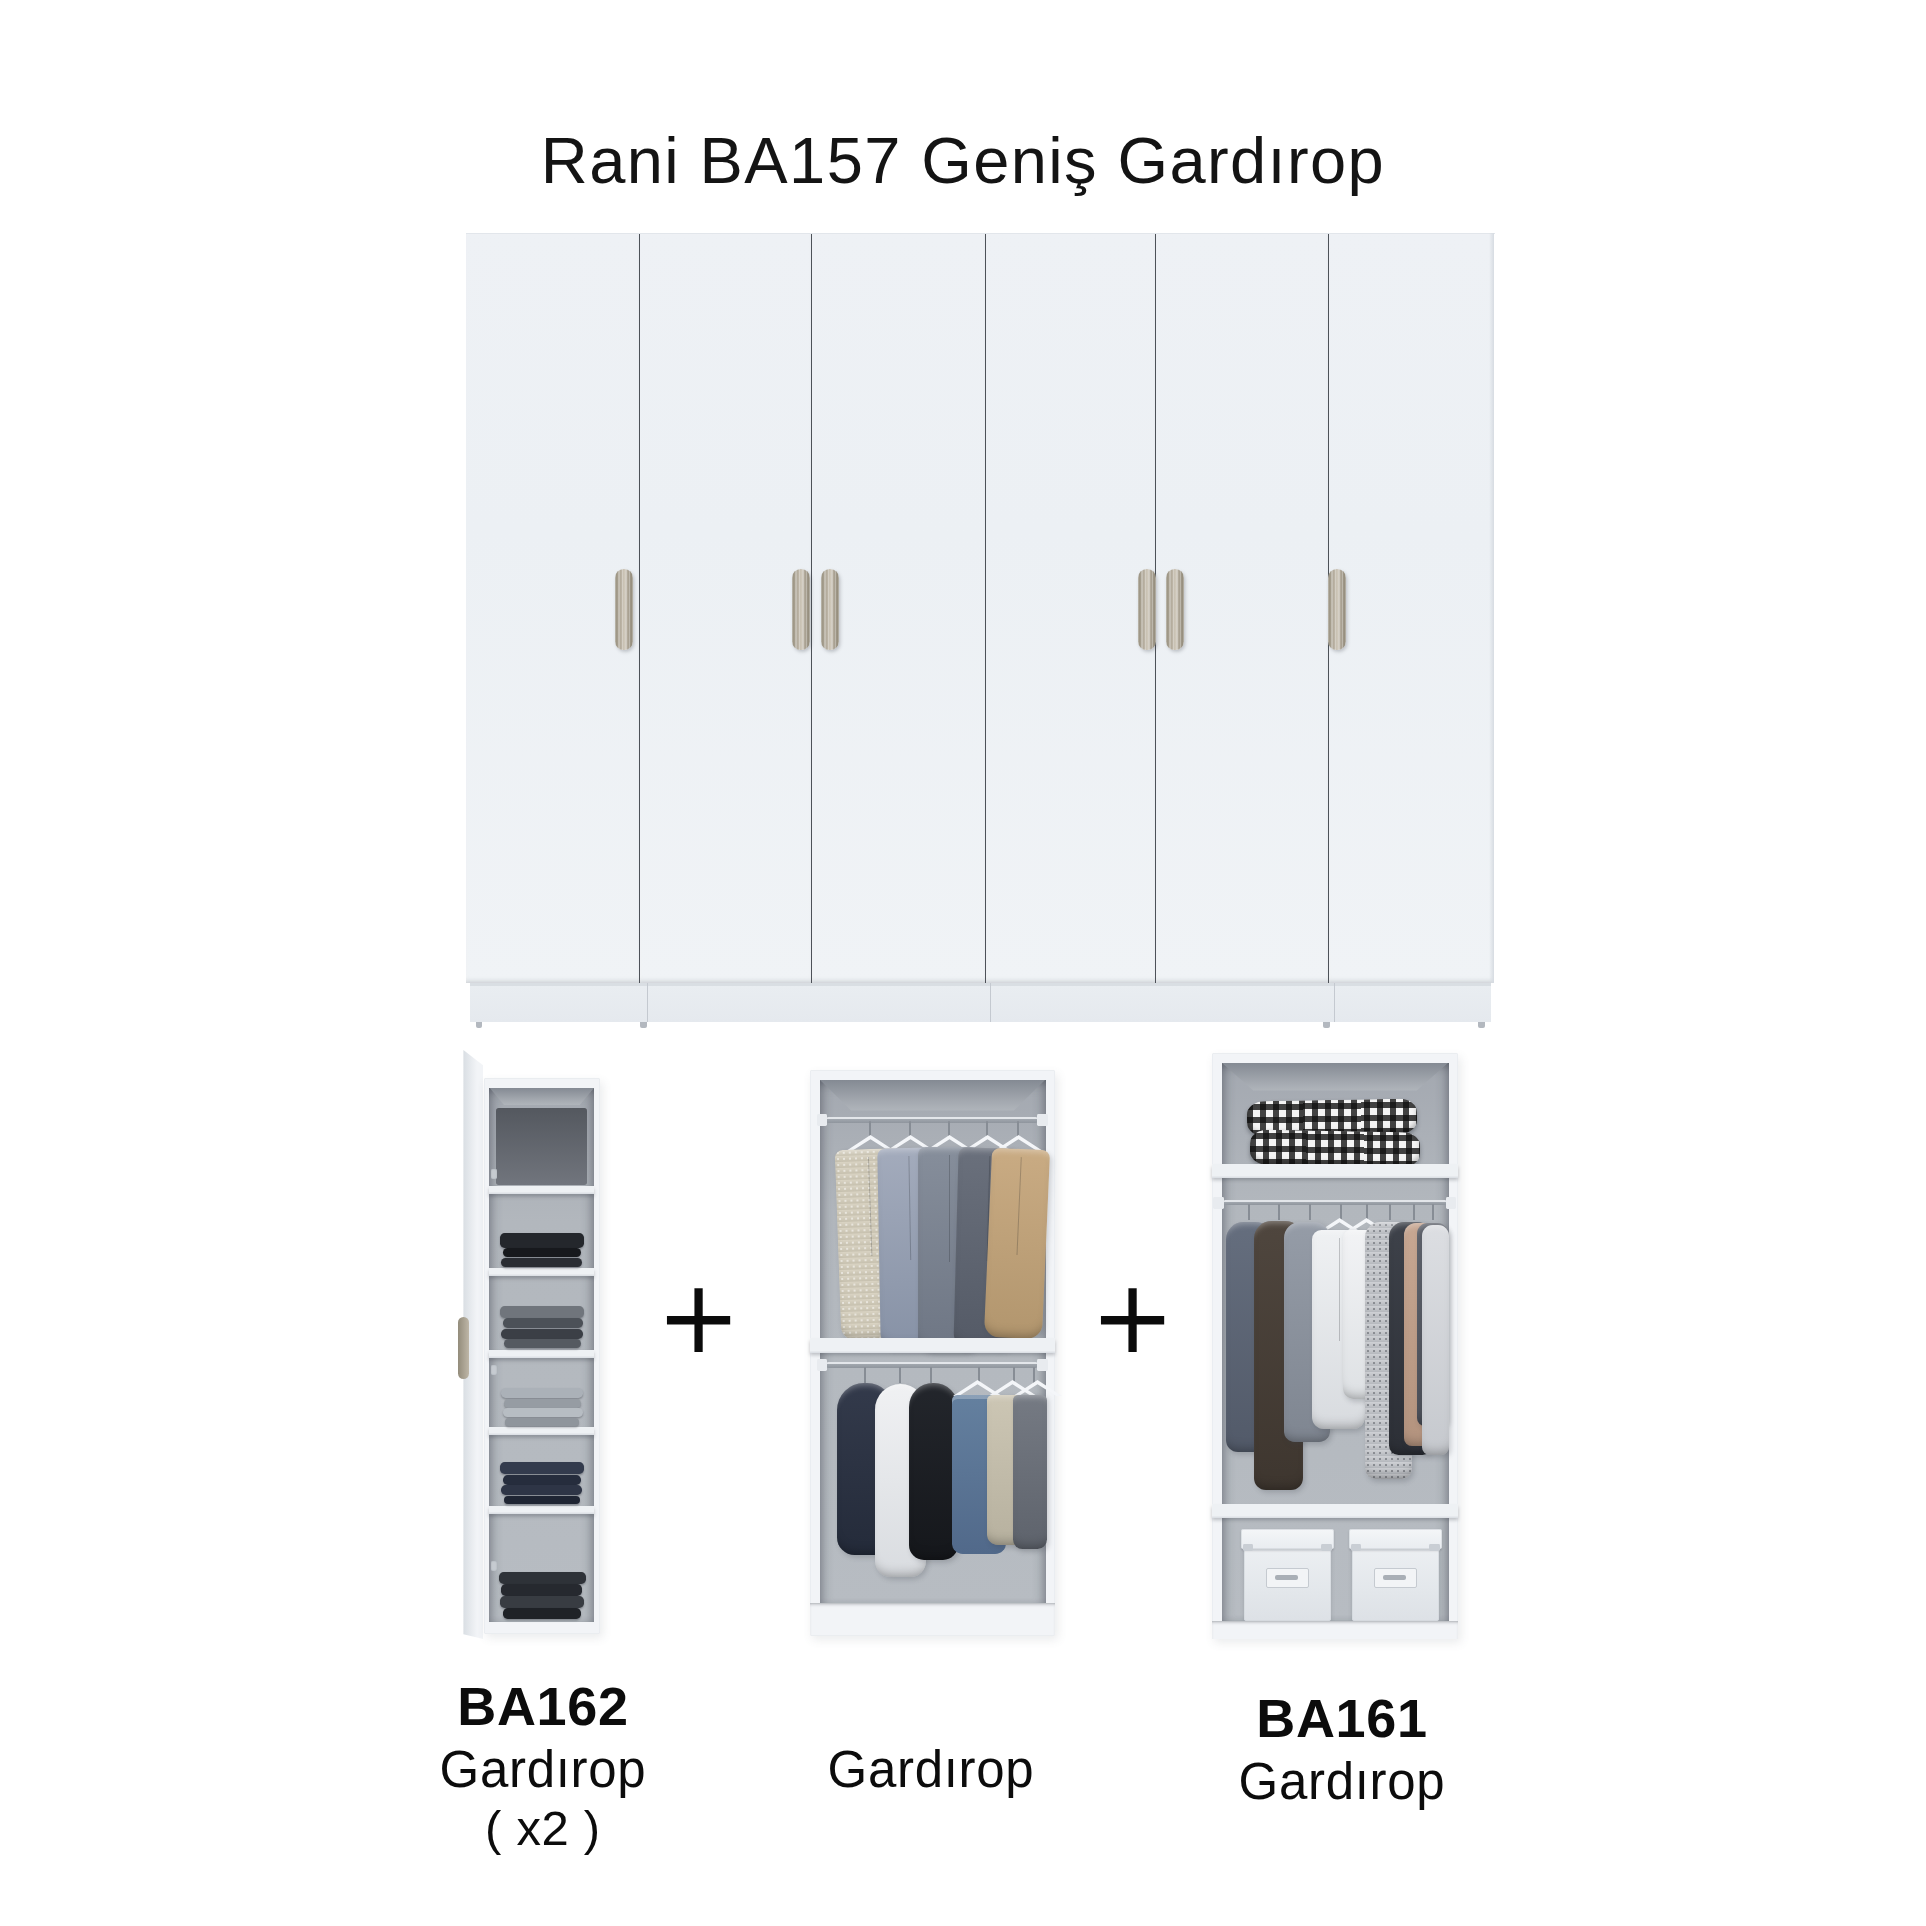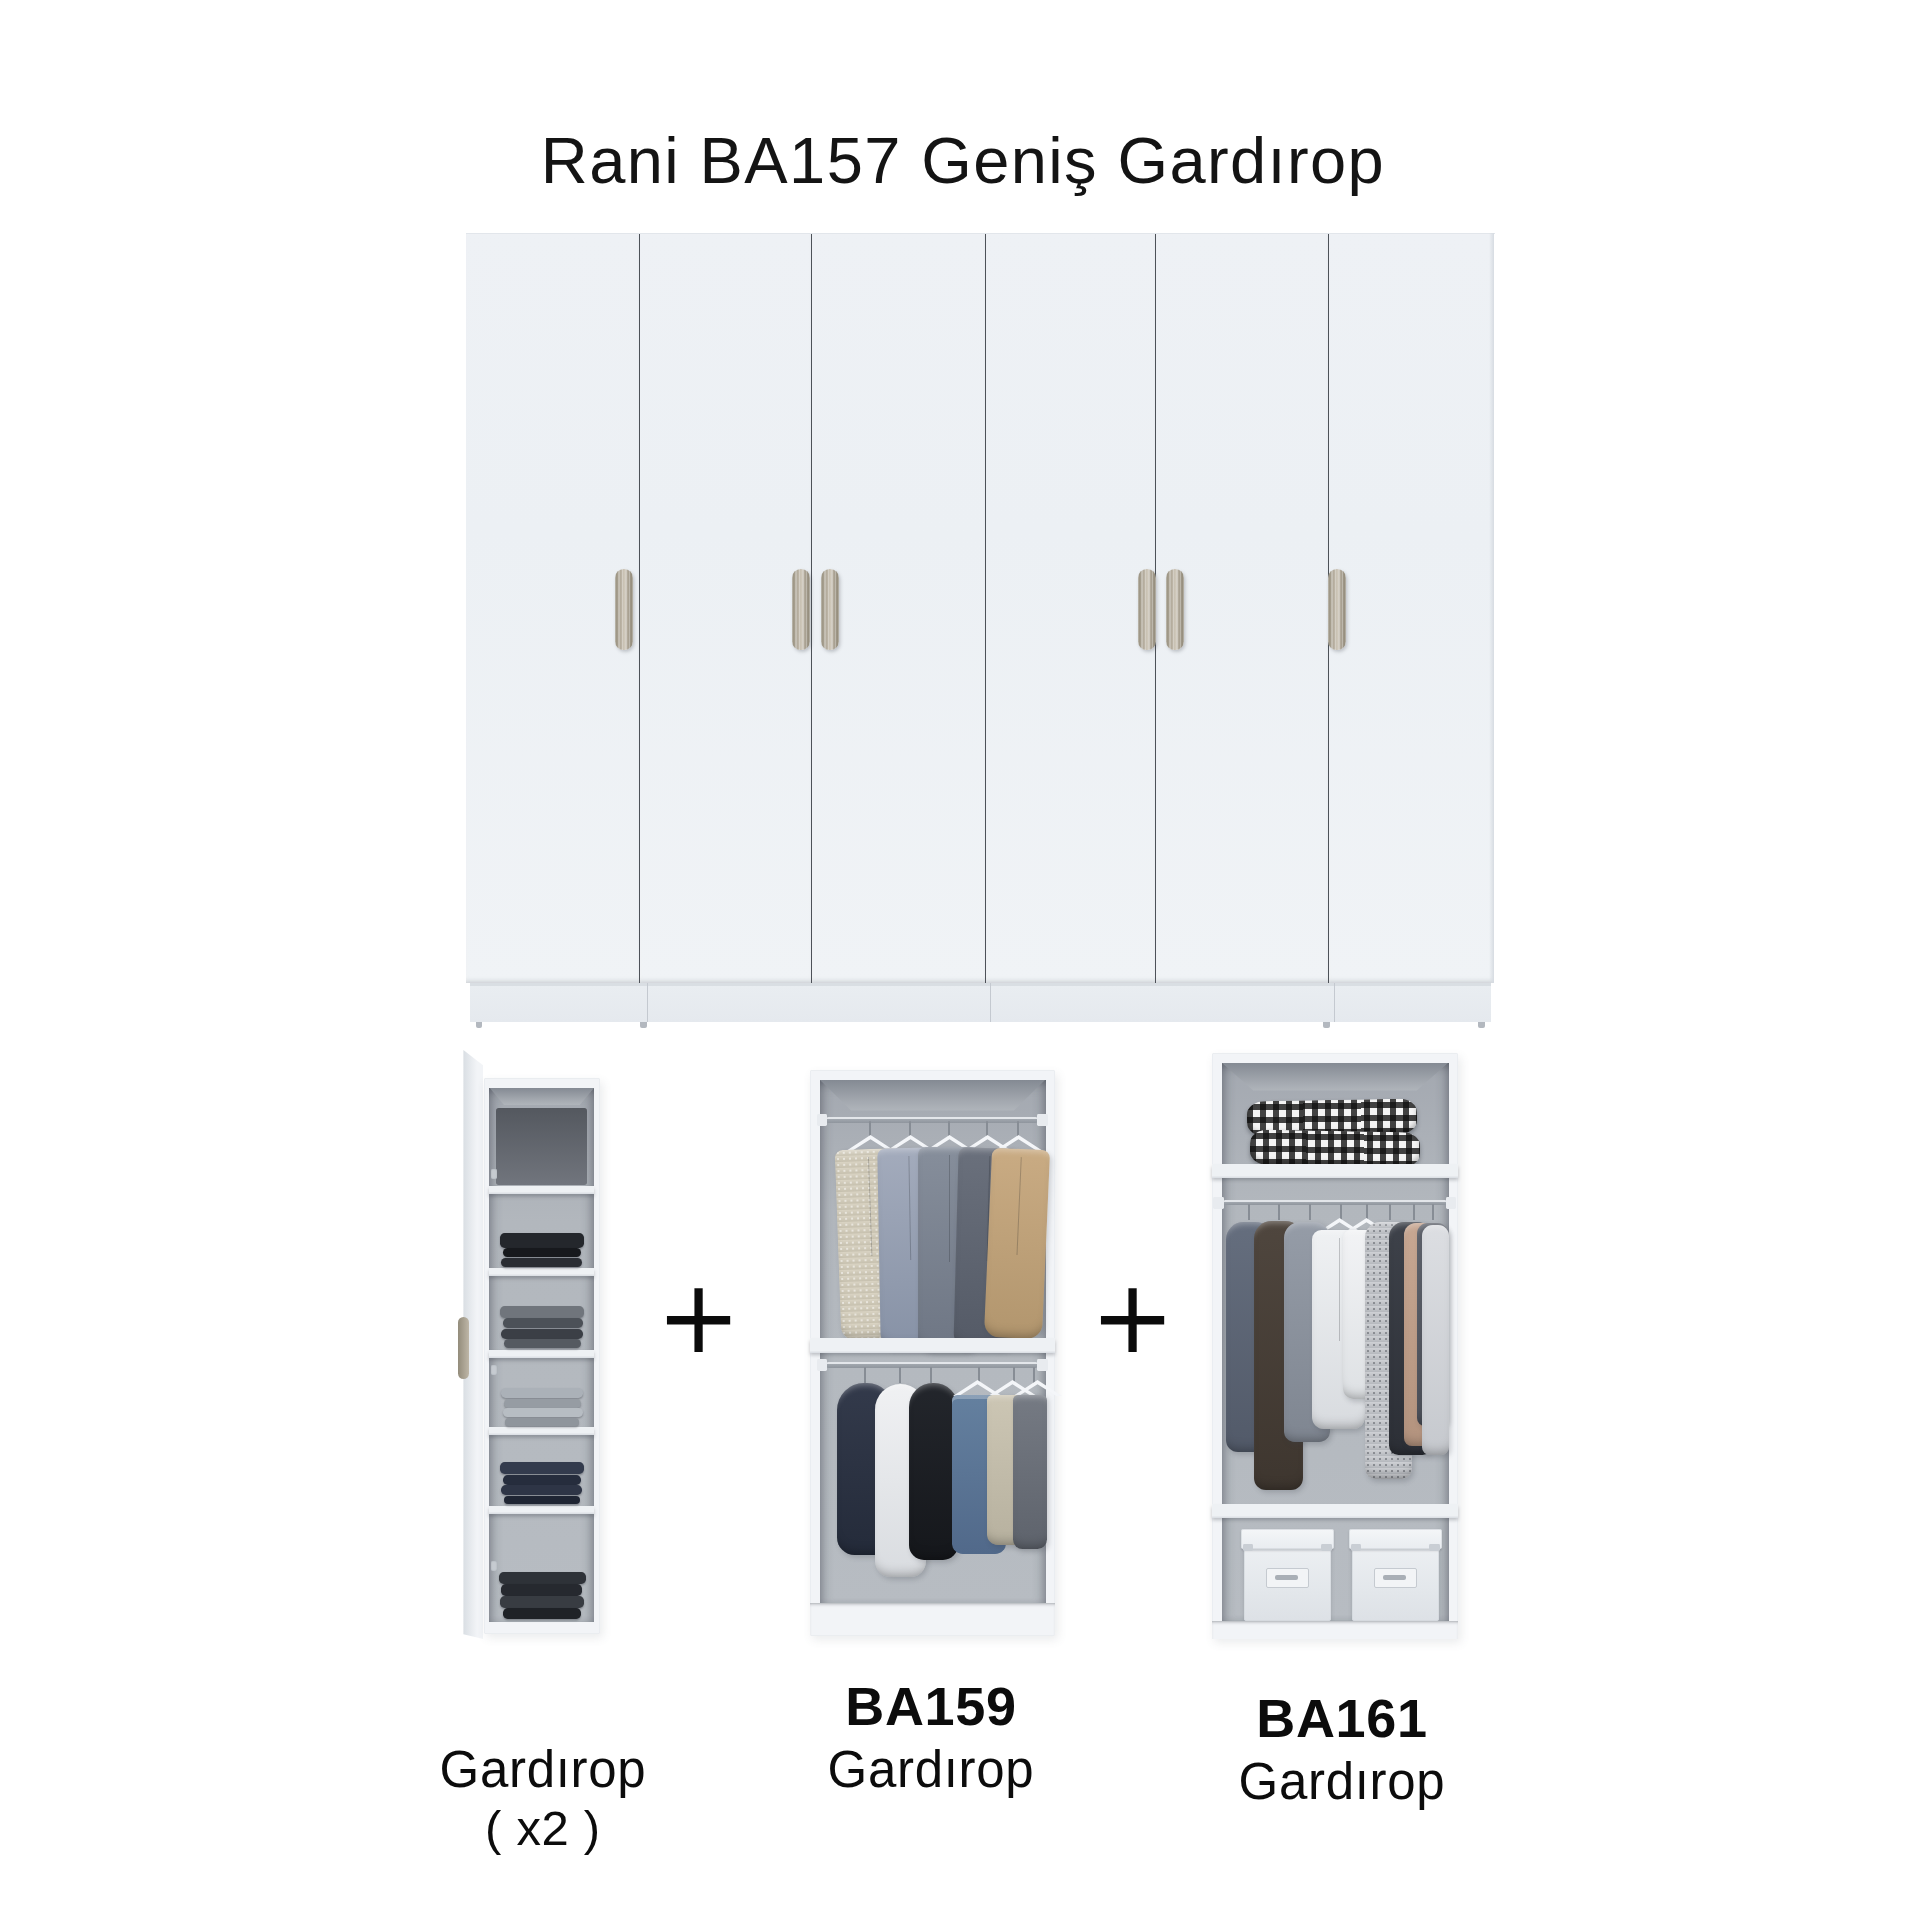--- a/index.html
+++ b/index.html
@@ -330,23 +330,23 @@
       <div class="abs box-clamp" style="left:-1.4px; top:15px;"></div>
       <div class="abs box-clamp" style="left:77px; top:15px;"></div>
       <div class="abs box-plate" style="left:21.6px; top:39px; width:43px; height:20px;">
         <div class="abs box-slot" style="left:8.8px; top:6px; width:23px; height:5.4px;"></div>
       </div>
     </div>
 
     <div class="abs floorband" style="left:0; top:568px; width:246px; height:18px;"></div>
   </div>
 
+  <div class="comp-label comp-code" style="left:401px; top:1675px;">BA162</div>
   <div class="comp-label comp-type" style="left:401px; top:1740px;">Gardırop</div>
   <div class="comp-label comp-qty" style="left:401px; top:1800px;">( x2 )</div>
 
-  <div class="comp-label comp-code" style="left:789px; top:1675px;">BA159</div>
   <div class="comp-label comp-type" style="left:789px; top:1740px;">Gardırop</div>
 
   <div class="comp-label comp-code" style="left:1200px; top:1687px;">BA161</div>
   <div class="comp-label comp-type" style="left:1200px; top:1752px;">Gardırop</div>
 
 </div>
 
 
 </body></html>

